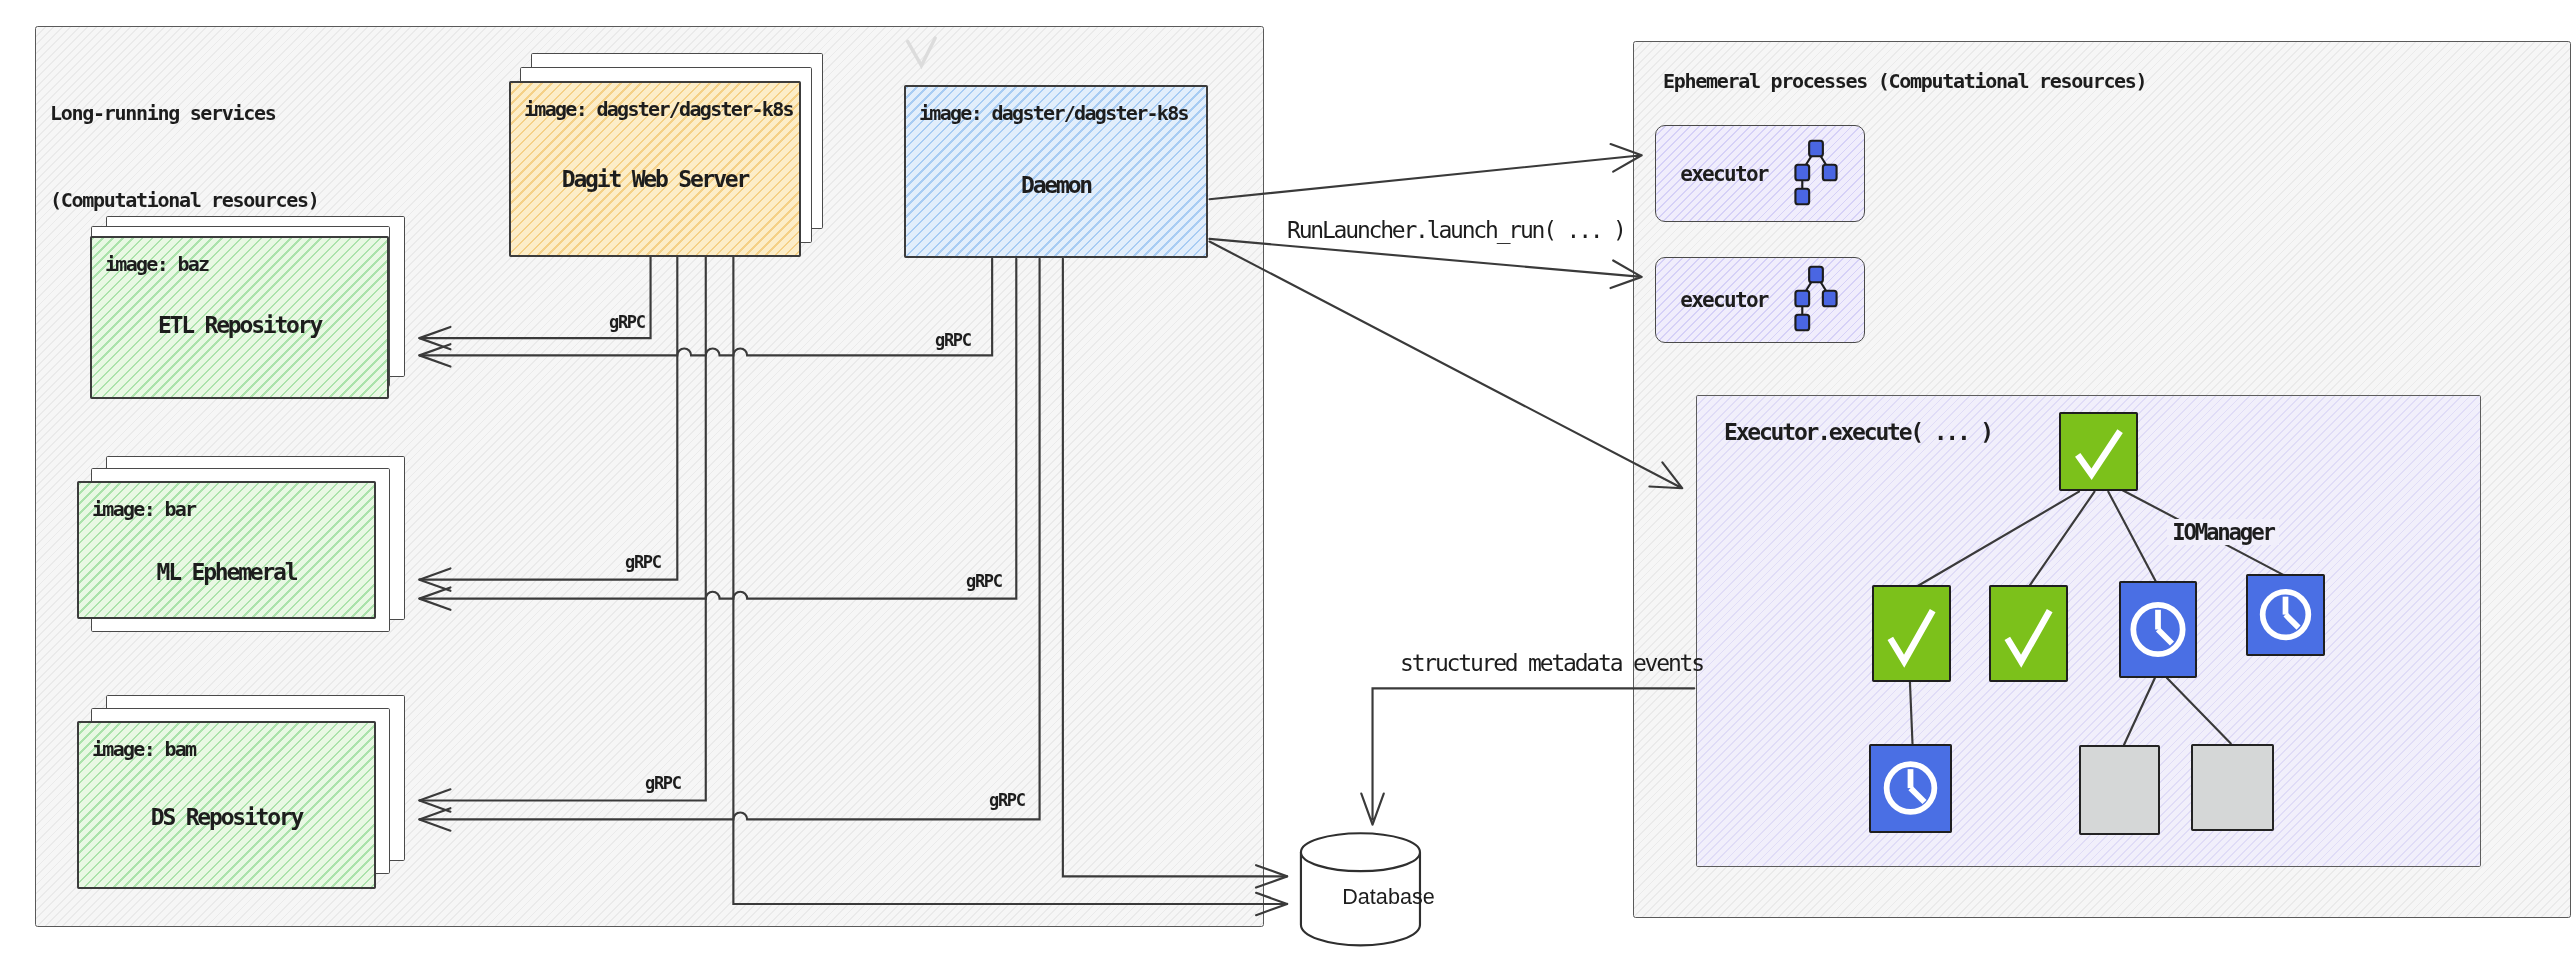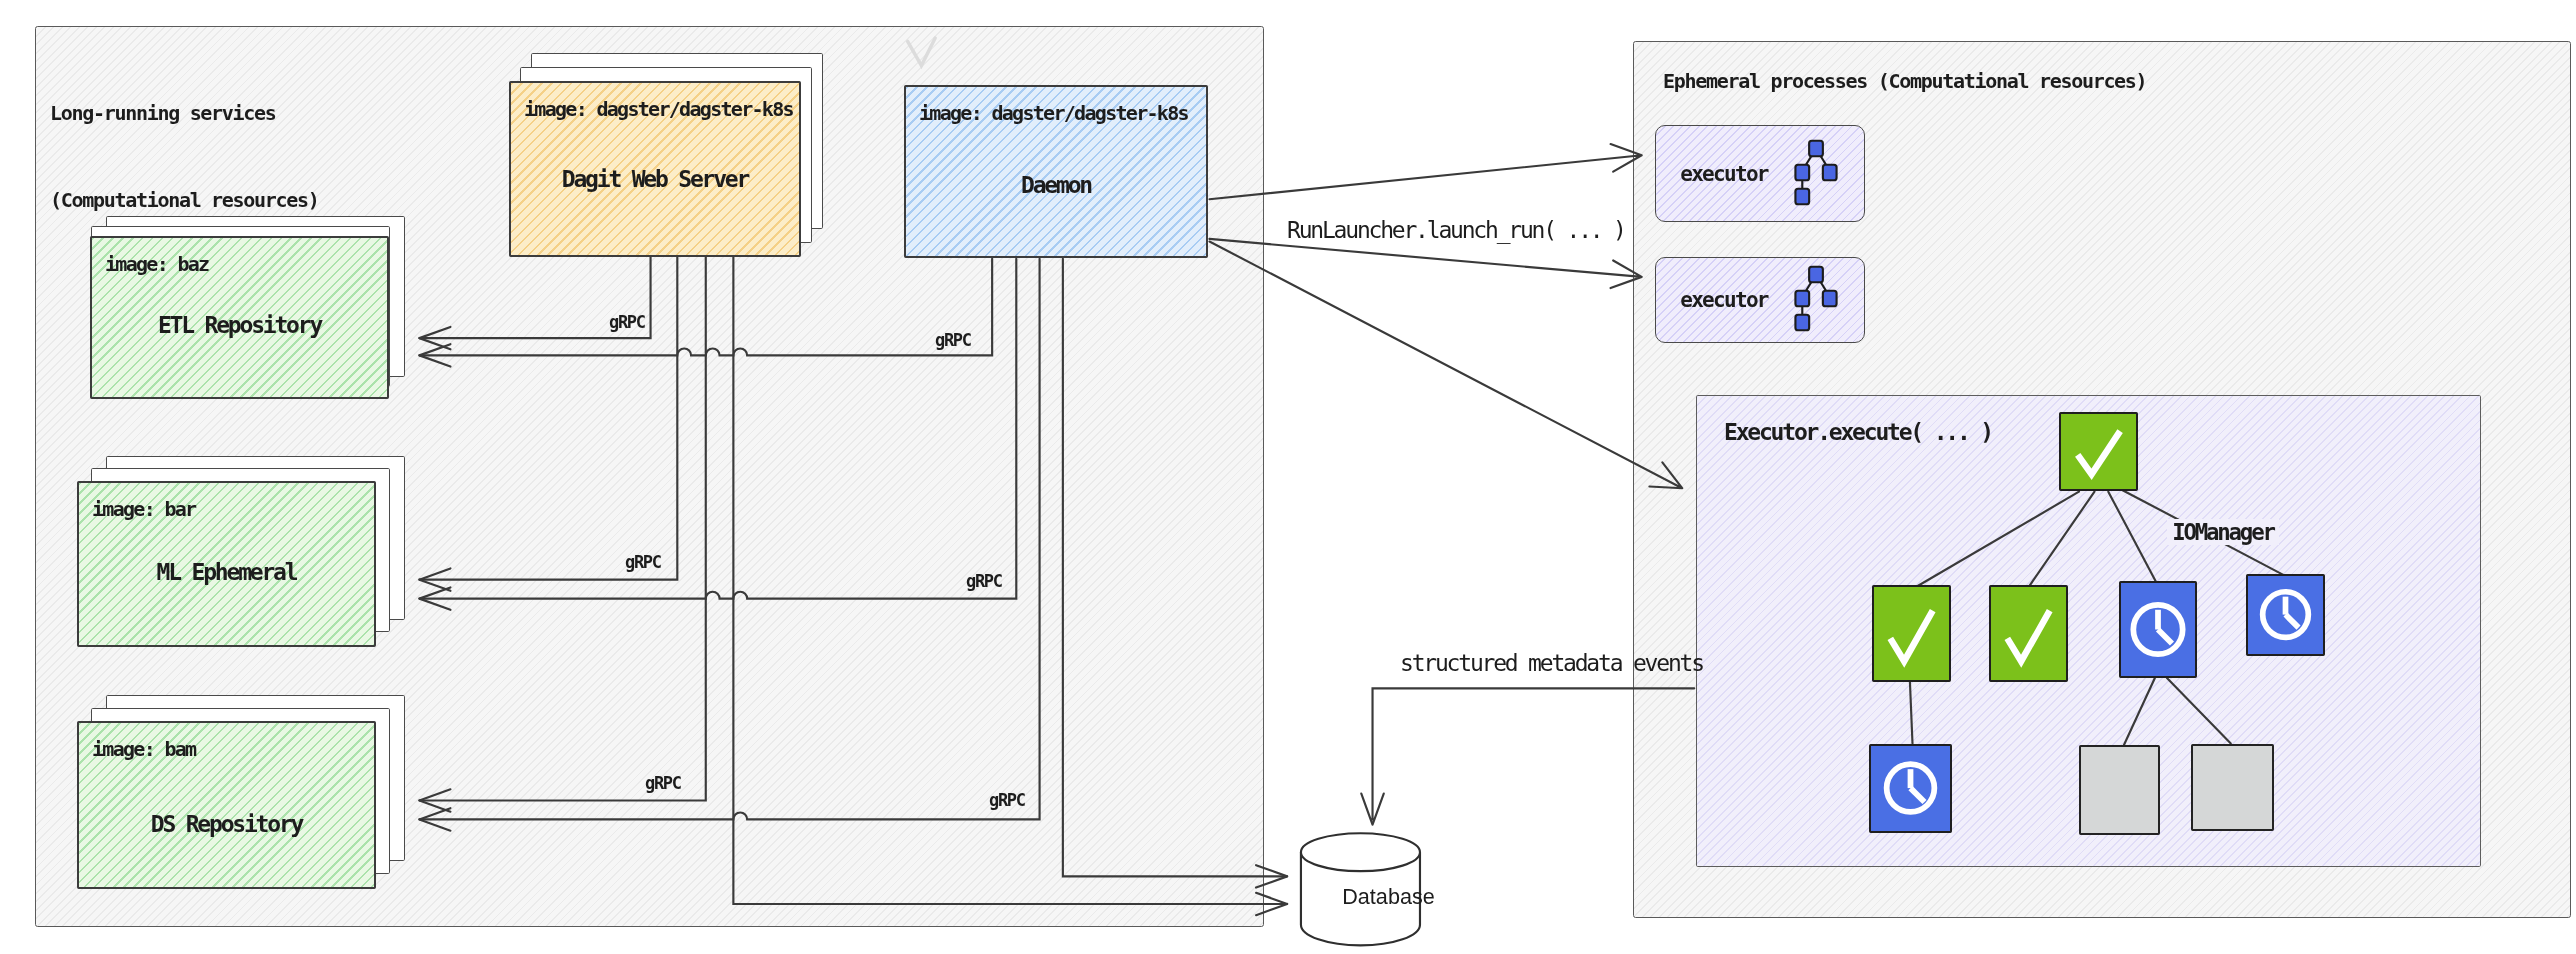--- a/index.html
+++ b/index.html
@@ -88,30 +88,30 @@
 
   <div class="page" style="left:106px;top:216px;width:299px;height:161px;"></div>
   <div class="page" style="left:91px;top:226px;width:299px;height:161px;"></div>
   <div class="sketchbox repo-fill" style="left:90px;top:236px;width:299px;height:163px;">
     <div class="img-label">image: baz</div>
     <div class="box-title" style="top:74px;">ETL Repository</div>
   </div>
 
   <div class="page" style="left:106px;top:456px;width:299px;height:164px;"></div>
   <div class="page" style="left:91px;top:468px;width:299px;height:164px;"></div>
-  <div class="sketchbox repo-fill" style="left:77px;top:481px;width:299px;height:166px;">
+  <div class="sketchbox repo-fill" style="left:77px;top:481px;width:299px;height:138px;">
     <div class="img-label">image: bar</div>
     <div class="box-title" style="top:76px;">ML Ephemeral</div>
   </div>
 
   <div class="page" style="left:106px;top:695px;width:299px;height:166px;"></div>
   <div class="page" style="left:91px;top:708px;width:299px;height:166px;"></div>
   <div class="sketchbox repo-fill" style="left:77px;top:721px;width:299px;height:168px;">
     <div class="img-label">image: bam</div>
-    <div class="box-title" style="top:88px;">DS Repository</div>
+    <div class="box-title" style="top:81px;">DS Repository</div>
   </div>
 
   <div class="grpc" style="left:609px;top:312px;">gRPC</div>
   <div class="grpc" style="left:935px;top:330px;">gRPC</div>
   <div class="grpc" style="left:625px;top:552px;">gRPC</div>
   <div class="grpc" style="left:966px;top:571px;">gRPC</div>
   <div class="grpc" style="left:645px;top:773px;">gRPC</div>
   <div class="grpc" style="left:989px;top:790px;">gRPC</div>
 
   <div class="container" style="left:1633px;top:41px;width:936px;height:875px;"></div>

